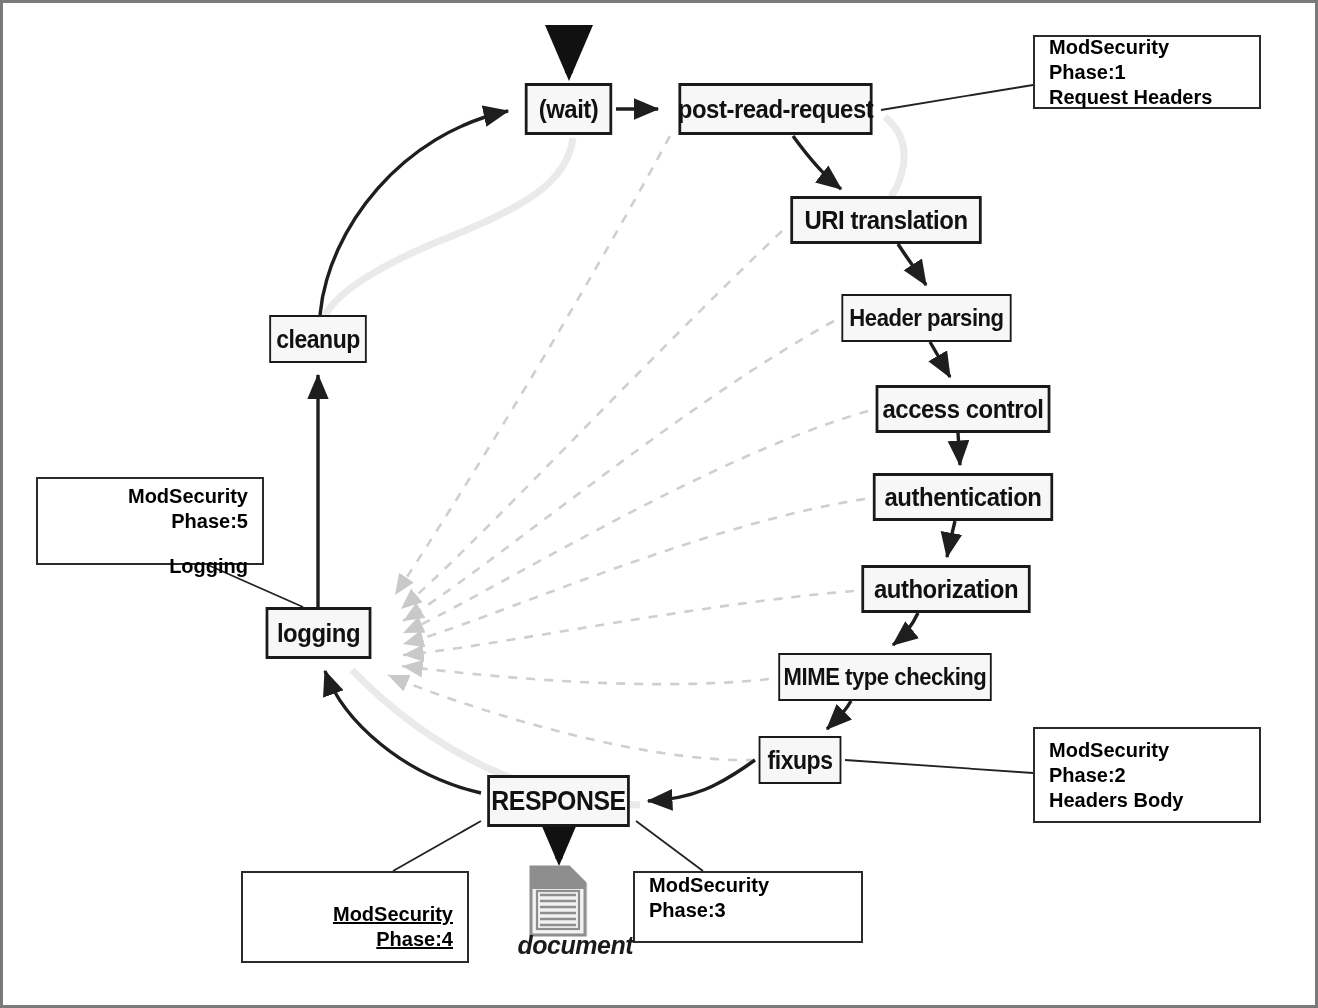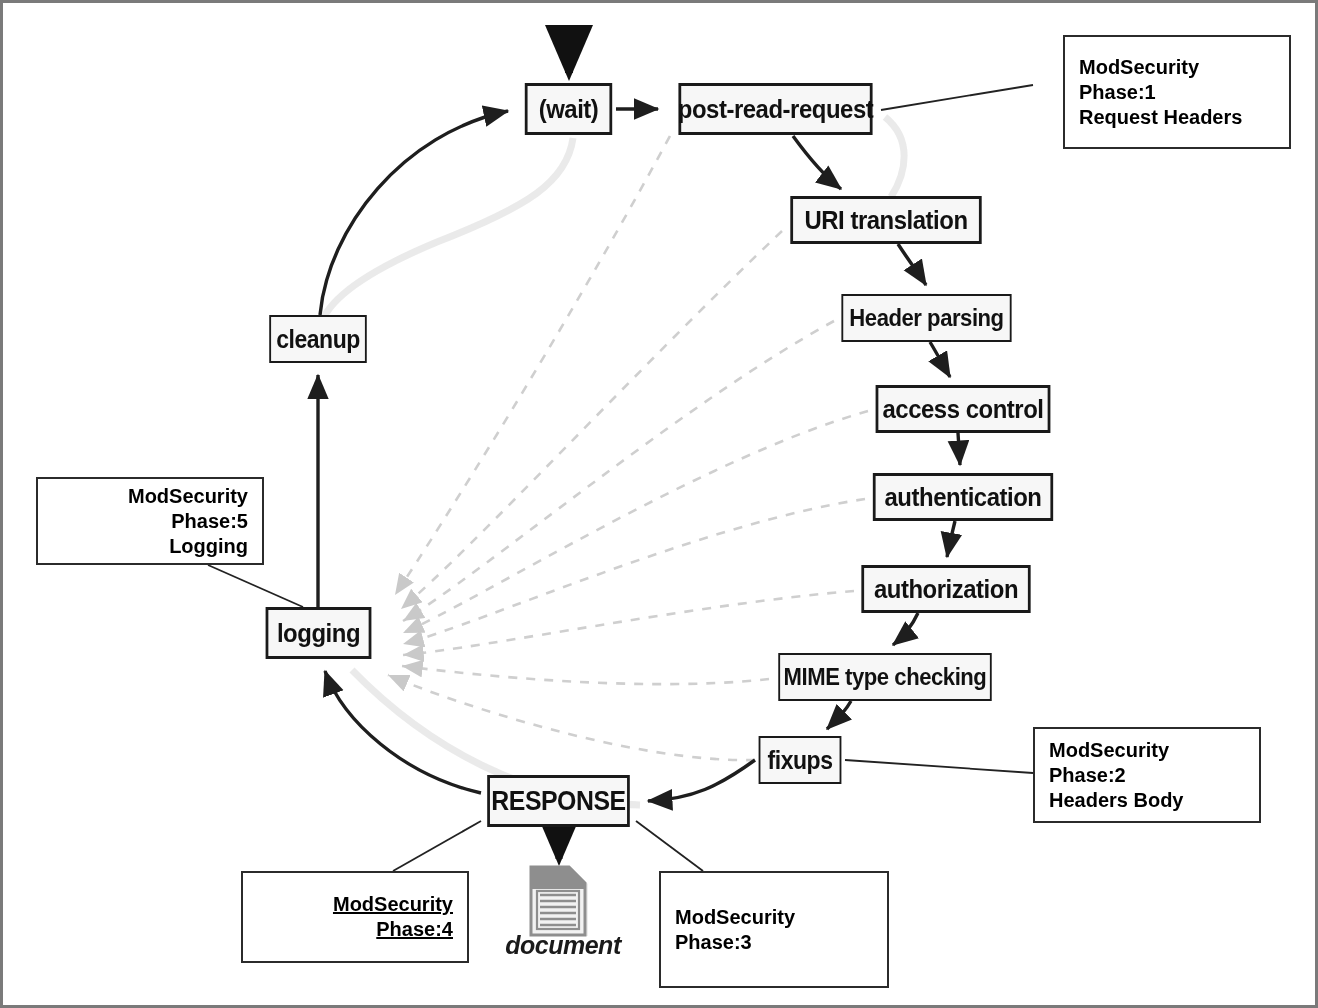--- a/index.html
+++ b/index.html
@@ -58,37 +58,37 @@
     color: #000000;
     font-family: "Liberation Sans", sans-serif;
     font-weight: bold;
     font-size: 20px;
     line-height: 1.25;
     display: flex;
     flex-direction: column;
     justify-content: center;
   }
   .note .nline { display: block; padding: 0 14px; }
-  .note.right-align .nline { text-align: right; }
+  .note.right-align .nline { text-align: right; margin-top: 20px; }
   .note.left-align .nline { text-align: left; }
 
   
   #doc-icon {
     position: absolute;
     left: 526px;
     top: 862px;
     width: 64px;
     height: 76px;
   }
   #doc-caption {
     position: absolute;
     left: 490px;
     top: 928px;
     width: 140px;
-    text-align: center;
+    text-align: right;
     font-family: "Liberation Sans Narrow", "Liberation Sans", sans-serif;
     font-weight: bold;
     font-style: italic;
     font-size: 25px;
     color: #1a1a1a;
     letter-spacing: -0.5px;
   }
 </style>
 </head>
 <body>
@@ -198,36 +198,36 @@
       </div>
       <div class="node" style="left: 258px; top: 604px; width: 115px; height: 52px;">
         <span class="nlabel" style="font-size: 26px;">logging</span>
       </div>
       <div class="node light" style="left: 262px; top: 312px; width: 106px; height: 48px;">
         <span class="nlabel" style="font-size: 25px;">cleanup</span>
       </div>
     </div>
 
   <div id="notes-layer">
-      <div class="note left-align" style="left: 1030px; top: 32px; width: 228px; height: 114px; margin-left: 30px;">
+      <div class="note left-align" style="left: 1030px; top: 32px; width: 228px; height: 74px;">
         <span class="nline">ModSecurity Phase:1</span>
         <span class="nline">Request Headers</span>
       </div>
       <div class="note right-align" style="left: 33px; top: 474px; width: 228px; height: 88px;">
         <span class="nline">ModSecurity Phase:5</span>
         <span class="nline">Logging</span>
       </div>
       <div class="note left-align" style="left: 1030px; top: 724px; width: 228px; height: 96px;">
         <span class="nline">ModSecurity Phase:2</span>
         <span class="nline">Headers Body</span>
       </div>
       <div class="note right-align" style="left: 238px; top: 868px; width: 228px; height: 92px; text-decoration: underline;">
         <span class="nline">ModSecurity Phase:4</span>
       </div>
-      <div class="note left-align" style="left: 656px; top: 868px; width: 230px; height: 117px;">
+      <div class="note left-align" style="left: 630px; top: 868px; width: 230px; height: 72px; justify-content: space-between;">
         <span class="nline">ModSecurity Phase:3</span>
       </div>
     </div>
 
   <svg id="doc-icon" viewBox="0 0 64 76" xmlns="http://www.w3.org/2000/svg">
     <g transform="translate(3,3)">
       <path d="M0,0 L40,0 L56,16 L56,68 L0,68 Z" fill="#d8d8d8" opacity="0.45"></path>
     </g>
     <path d="M2,2 L40,2 L56,18 L56,70 L2,70 Z" fill="#f2f2f2" stroke="#8e8e8e" stroke-width="3"></path>
     <path d="M40,2 L40,18 L56,18 Z" fill="#8e8e8e"></path>

